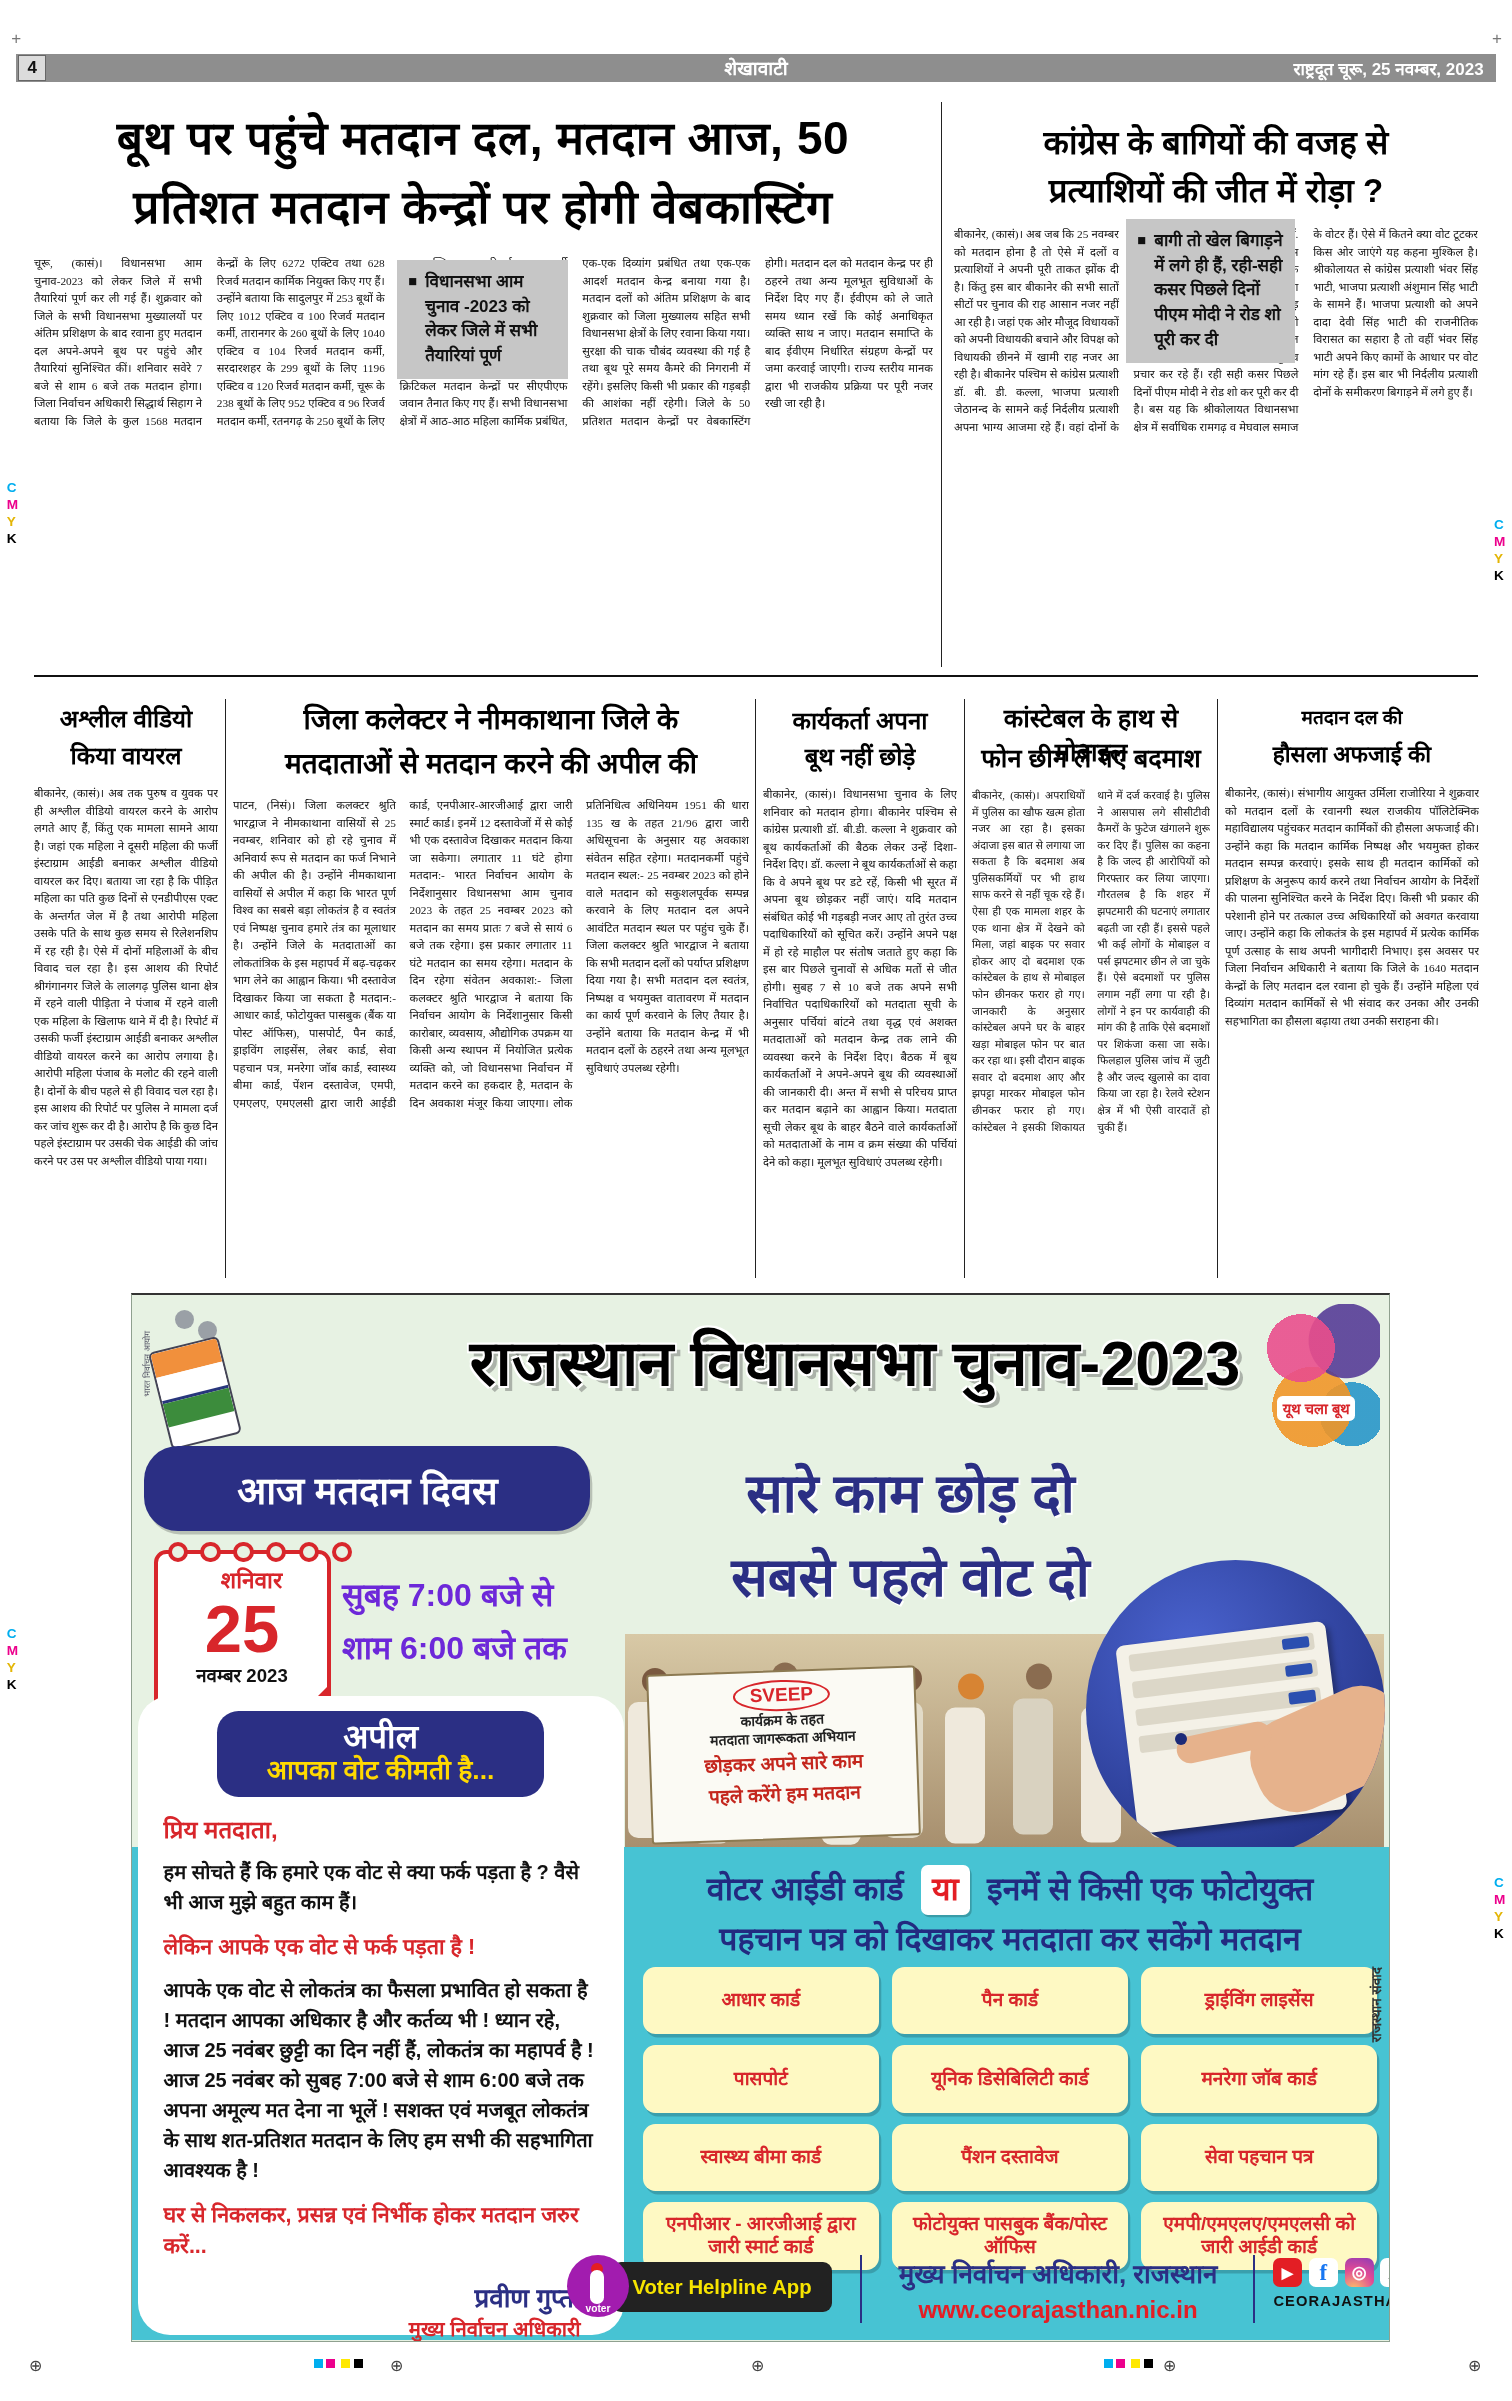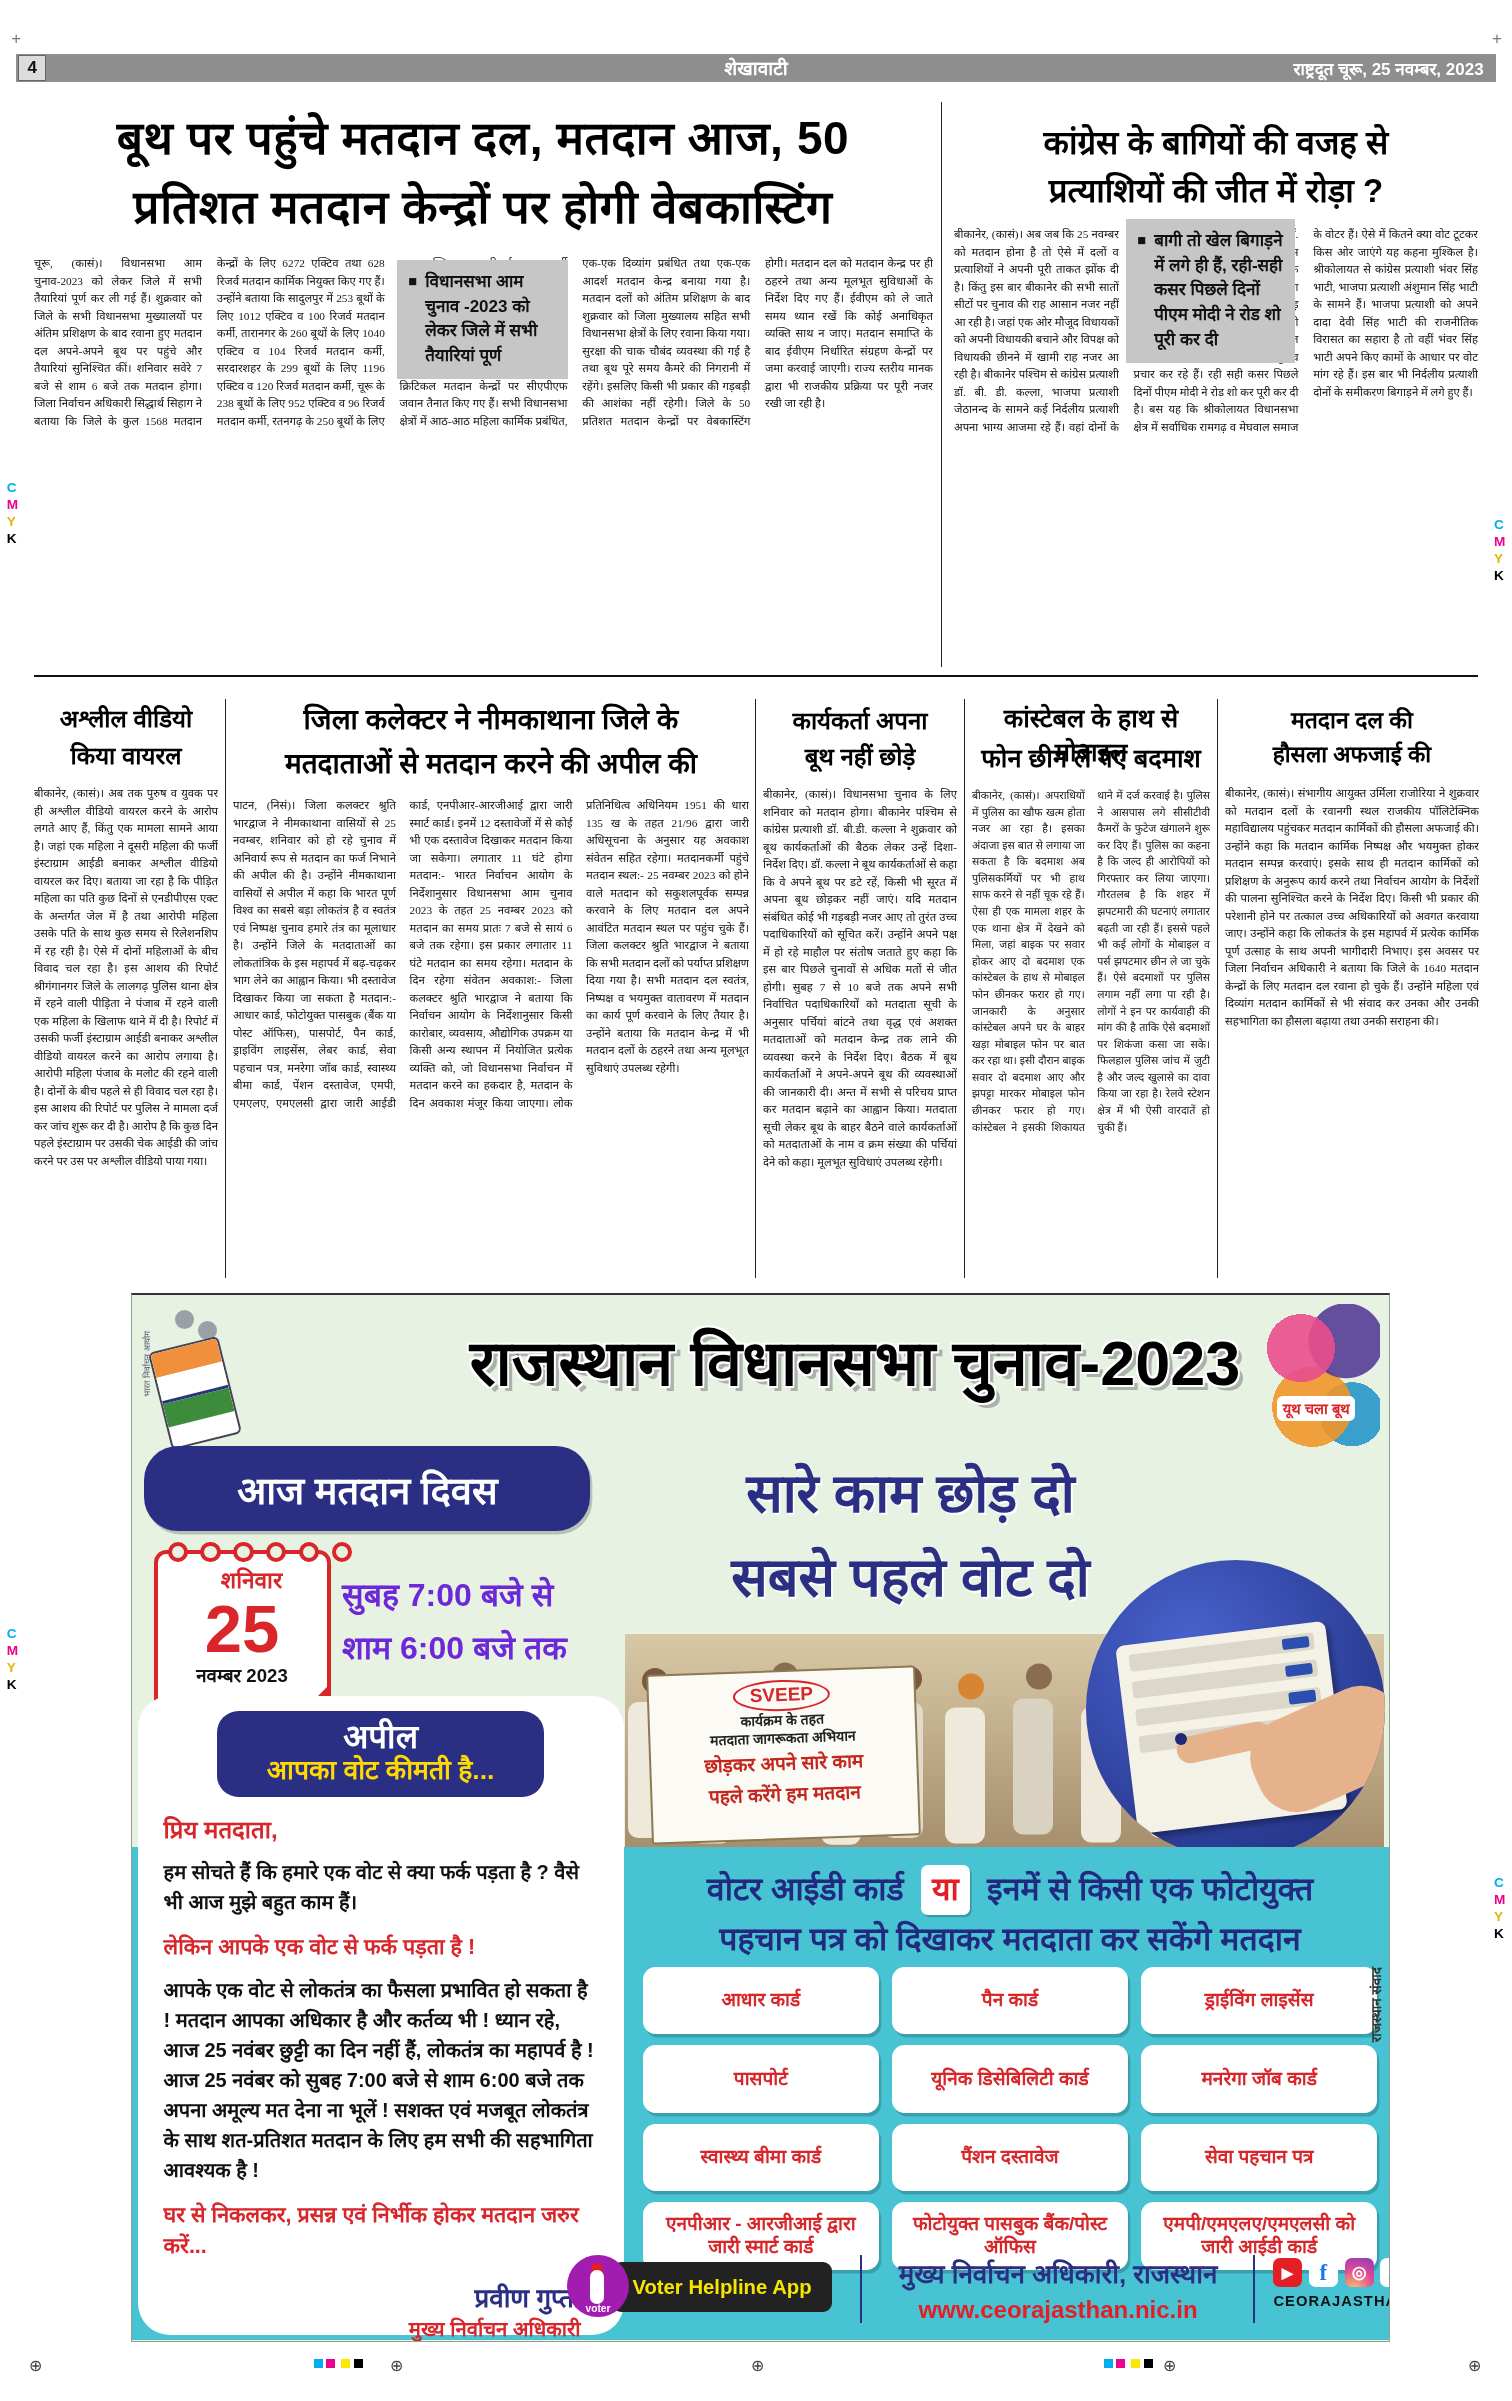--- a/index.html
+++ b/index.html
@@ -80,21 +80,21 @@
   .letter .blk{color:#111;font-weight:bold;font-size:20px;line-height:1.5;margin-top:12.4px;}
   .letter .red{color:#d8262b;font-weight:bold;font-size:21.5px;line-height:1.45;margin-top:14.7px;}
   .sig{margin-top:17px;text-align:right;padding-right:17px;}
   .sig .nm{color:#2b2f84;font-weight:bold;font-size:26px;}
   .sig .tt{color:#d8262b;font-weight:bold;font-size:20.3px;line-height:1.4;}
   
   .teal{left:0px;top:552px;width:1257px;height:493px;background:#47c3d3;}
   .idnote{left:511px;top:570px;width:734px;text-align:center;color:#222a80;font-weight:bold;font-size:32px;line-height:1.55;}
   .orchip{display:inline-block;background:#fff;color:#e31e24;border-radius:6.8px;padding:0 11.3px;margin:0 8px;box-shadow:1.7px 2.3px 0 rgba(0,0,0,.2);}
   .grid{left:511px;top:672px;width:734px;display:grid;grid-template-columns:repeat(3,1fr);gap:11.3px 13.6px;}
-  .card{background:#ffffff;border-radius:12.4px;min-height:56px;display:flex;align-items:center;justify-content:center;text-align:center;
+  .card{background:#fef9c3;border-radius:12.4px;min-height:56px;display:flex;align-items:center;justify-content:center;text-align:center;
         color:#d8262b;font-weight:bold;font-size:19px;line-height:1.2;padding:5.6px 9px;box-shadow:2.3px 3.4px 0 rgba(0,0,0,.18);}
   
   .vhl-circle{left:435px;top:960px;width:62px;height:62px;border-radius:50%;background:#a21caf;z-index:3;}
   .vhl-finger{position:absolute;left:22.6px;top:14.7px;width:14.7px;height:34px;background:#fff;border-radius:6.8px;}
   .vhl-dot{position:absolute;left:24px;top:8px;width:12.4px;height:12.4px;background:#e31e24;border-radius:50%;}
   .vhl-txt{position:absolute;left:0;right:0;bottom:3.4px;text-align:center;color:#fff;font-size:10.2px;font-weight:bold;}
   .vhl-pill{left:480px;top:967px;width:220px;height:50px;background:#222222;border-radius:9px;display:flex;align-items:center;justify-content:center;
             color:#f7e400;font-weight:bold;font-size:20.3px;z-index:2;}
   .fdiv{width:2.3px;background:#2b2f84;height:68px;}
   .ceoline1{color:#2b2f84;font-weight:bold;font-size:26px;text-align:center;}
@@ -168,21 +168,21 @@
 <div class="abs headline h-mid" style="left:763px;top:705px;width:194px;">कार्यकर्ता अपना</div>
 <div class="abs headline h-mid" style="left:763px;top:741px;width:194px;">बूथ नहीं छोड़े</div>
 <div class="abs bodytxt" style="left:763px;top:786px;width:194px;height:492px;">बीकानेर, (कासं)। विधानसभा चुनाव के लिए शनिवार को मतदान होगा। बीकानेर पश्चिम से कांग्रेस प्रत्याशी डॉ. बी.डी. कल्ला ने शुक्रवार को बूथ कार्यकर्ताओं की बैठक लेकर उन्हें दिशा-निर्देश दिए। डॉ. कल्ला ने बूथ कार्यकर्ताओं से कहा कि वे अपने बूथ पर डटे रहें, किसी भी सूरत में अपना बूथ छोड़कर नहीं जाएं। यदि मतदान संबंधित कोई भी गड़बड़ी नजर आए तो तुरंत उच्च पदाधिकारियों को सूचित करें। उन्होंने अपने पक्ष में हो रहे माहौल पर संतोष जताते हुए कहा कि इस बार पिछले चुनावों से अधिक मतों से जीत होगी। सुबह 7 से 10 बजे तक अपने सभी निर्वाचित पदाधिकारियों को मतदाता सूची के अनुसार पर्चियां बांटने तथा वृद्ध एवं अशक्त मतदाताओं को मतदान केन्द्र तक लाने की व्यवस्था करने के निर्देश दिए। बैठक में बूथ कार्यकर्ताओं ने अपने-अपने बूथ की व्यवस्थाओं की जानकारी दी। अन्त में सभी से परिचय प्राप्त कर मतदान बढ़ाने का आह्वान किया। मतदाता सूची लेकर बूथ के बाहर बैठने वाले कार्यकर्ताओं को मतदाताओं के नाम व क्रम संख्या की पर्चियां देने को कहा। मूलभूत सुविधाएं उपलब्ध रहेगी।</div>
 <div class="abs vrule" style="left:964px;top:699px;height:579px;"></div>
 
 <div class="abs headline h-mid" style="left:972px;top:701px;width:238px;font-size:25.4px;">कांस्टेबल के हाथ से मोबाइल</div>
 <div class="abs headline h-mid" style="left:972px;top:741px;width:238px;font-size:25.4px;">फोन छीन ले गए बदमाश</div>
 <div class="abs bodytxt cols2" style="left:972px;top:787px;width:238px;height:491px;font-size:10.7px;">बीकानेर, (कासं)। अपराधियों में पुलिस का खौफ खत्म होता नजर आ रहा है। इसका अंदाजा इस बात से लगाया जा सकता है कि बदमाश अब पुलिसकर्मियों पर भी हाथ साफ करने से नहीं चूक रहे हैं। ऐसा ही एक मामला शहर के एक थाना क्षेत्र में देखने को मिला, जहां बाइक पर सवार होकर आए दो बदमाश एक कांस्टेबल के हाथ से मोबाइल फोन छीनकर फरार हो गए। जानकारी के अनुसार कांस्टेबल अपने घर के बाहर खड़ा मोबाइल फोन पर बात कर रहा था। इसी दौरान बाइक सवार दो बदमाश आए और झपट्टा मारकर मोबाइल फोन छीनकर फरार हो गए। कांस्टेबल ने इसकी शिकायत थाने में दर्ज करवाई है। पुलिस ने आसपास लगे सीसीटीवी कैमरों के फुटेज खंगालने शुरू कर दिए हैं। पुलिस का कहना है कि जल्द ही आरोपियों को गिरफ्तार कर लिया जाएगा। गौरतलब है कि शहर में झपटमारी की घटनाएं लगातार बढ़ती जा रही हैं। इससे पहले भी कई लोगों के मोबाइल व पर्स झपटमार छीन ले जा चुके हैं। ऐसे बदमाशों पर पुलिस लगाम नहीं लगा पा रही है। लोगों ने इन पर कार्यवाही की मांग की है ताकि ऐसे बदमाशों पर शिकंजा कसा जा सके। फिलहाल पुलिस जांच में जुटी है और जल्द खुलासे का दावा किया जा रहा है। रेलवे स्टेशन क्षेत्र में भी ऐसी वारदातें हो चुकी हैं।</div>
 <div class="abs vrule" style="left:1217px;top:699px;height:579px;"></div>
 
-<div class="abs headline h-mid" style="left:1225px;top:705px;width:254px;font-size:23px;">मतदान दल की</div>
+<div class="abs headline h-mid" style="left:1225px;top:705px;width:254px;font-size:19px;">मतदान दल की</div>
 <div class="abs headline h-mid" style="left:1225px;top:740px;width:254px;font-size:22.6px;">हौसला अफजाई की</div>
 <div class="abs bodytxt" style="left:1225px;top:785px;width:254px;height:493px;">बीकानेर, (कासं)। संभागीय आयुक्त उर्मिला राजोरिया ने शुक्रवार को मतदान दलों के रवानगी स्थल राजकीय पॉलिटेक्निक महाविद्यालय पहुंचकर मतदान कार्मिकों की हौसला अफजाई की। उन्होंने कहा कि मतदान कार्मिक निष्पक्ष और भयमुक्त होकर मतदान सम्पन्न करवाएं। इसके साथ ही मतदान कार्मिकों को प्रशिक्षण के अनुरूप कार्य करने तथा निर्वाचन आयोग के निर्देशों की पालना सुनिश्चित करने के निर्देश दिए। किसी भी प्रकार की परेशानी होने पर तत्काल उच्च अधिकारियों को अवगत करवाया जाए। उन्होंने कहा कि लोकतंत्र के इस महापर्व में प्रत्येक कार्मिक पूर्ण उत्साह के साथ अपनी भागीदारी निभाए। इस अवसर पर जिला निर्वाचन अधिकारी ने बताया कि जिले के 1640 मतदान केन्द्रों के लिए मतदान दल रवाना हो चुके हैं। उन्होंने महिला एवं दिव्यांग मतदान कार्मिकों से भी संवाद कर उनका और उनकी सहभागिता का हौसला बढ़ाया तथा उनकी सराहना की।</div>
 
 <div class="abs ad">
 
   <div class="abs eci">
     <div class="h1" style="left:30.5px;top:1.1px;"></div>
     <div class="h2" style="left:54px;top:12.4px;"></div>
     <div class="card2">
         <div class="s1"></div>

